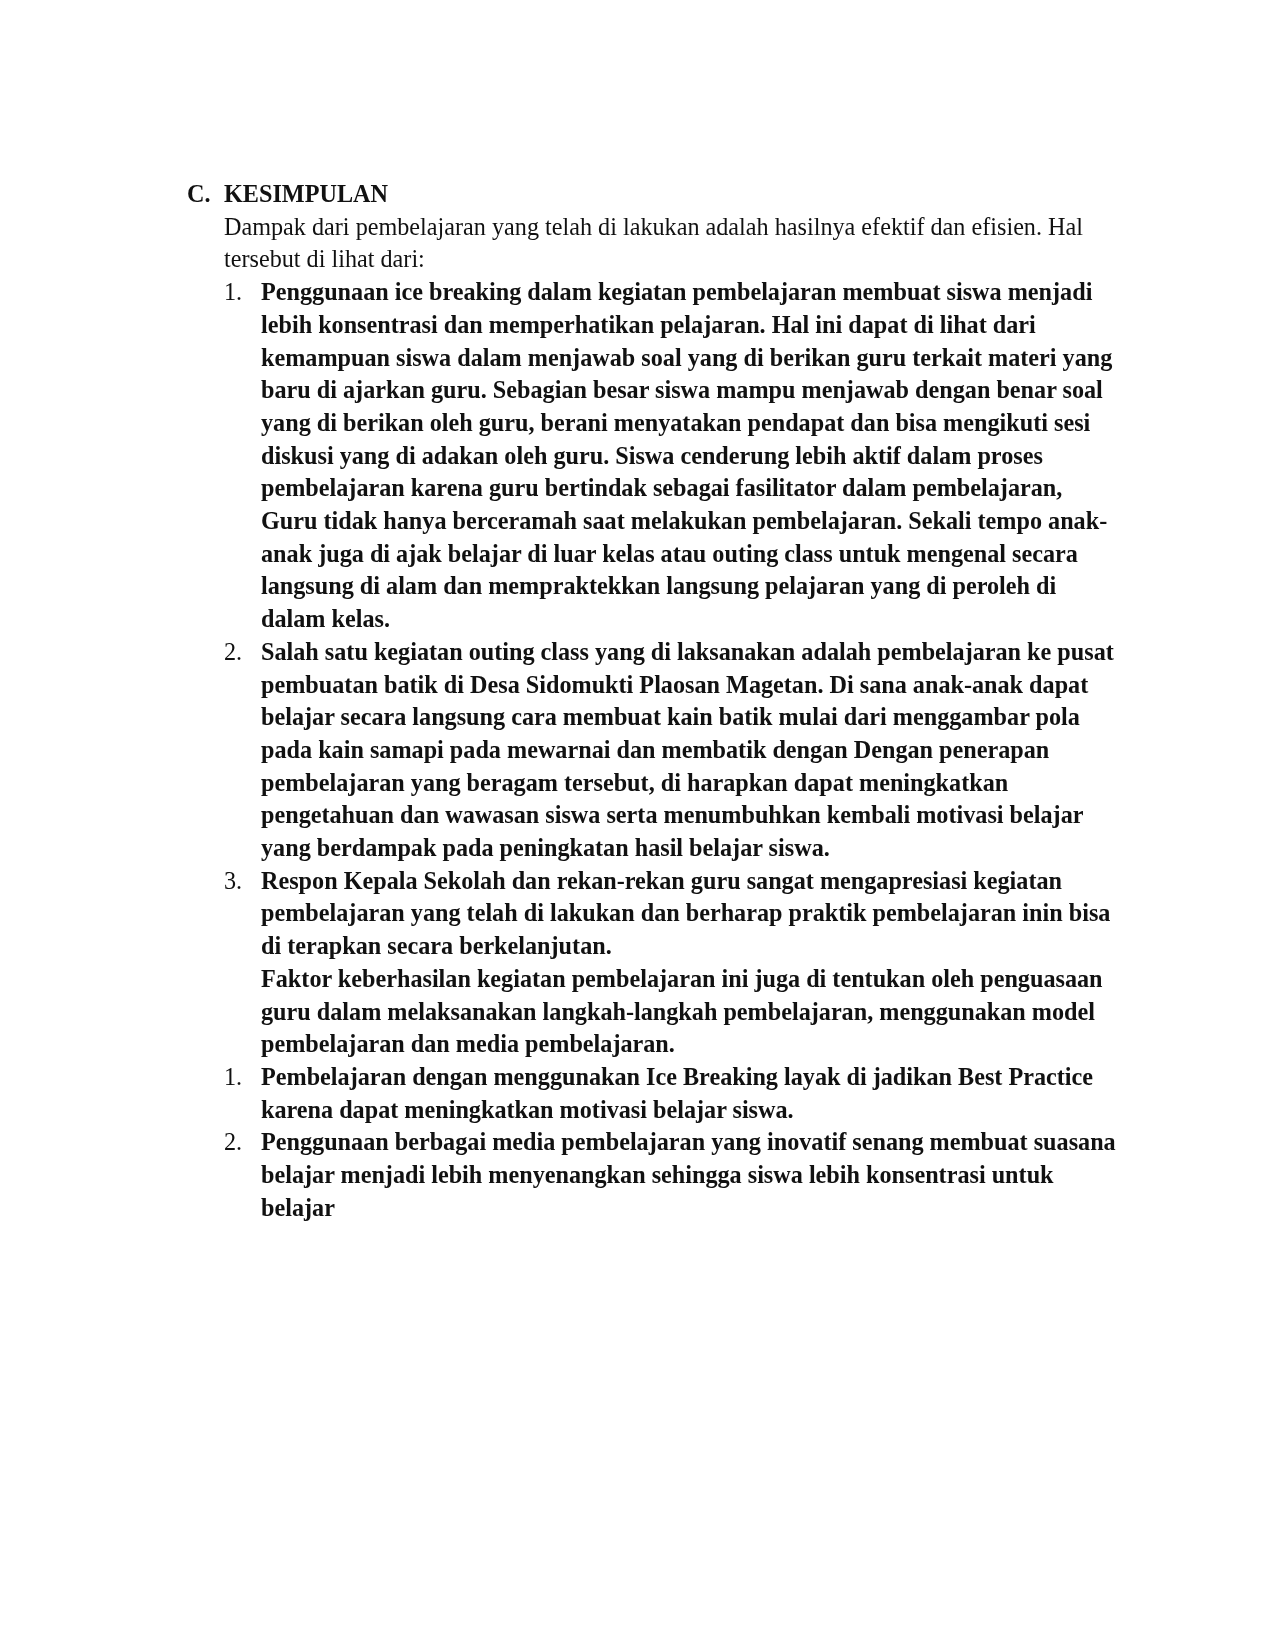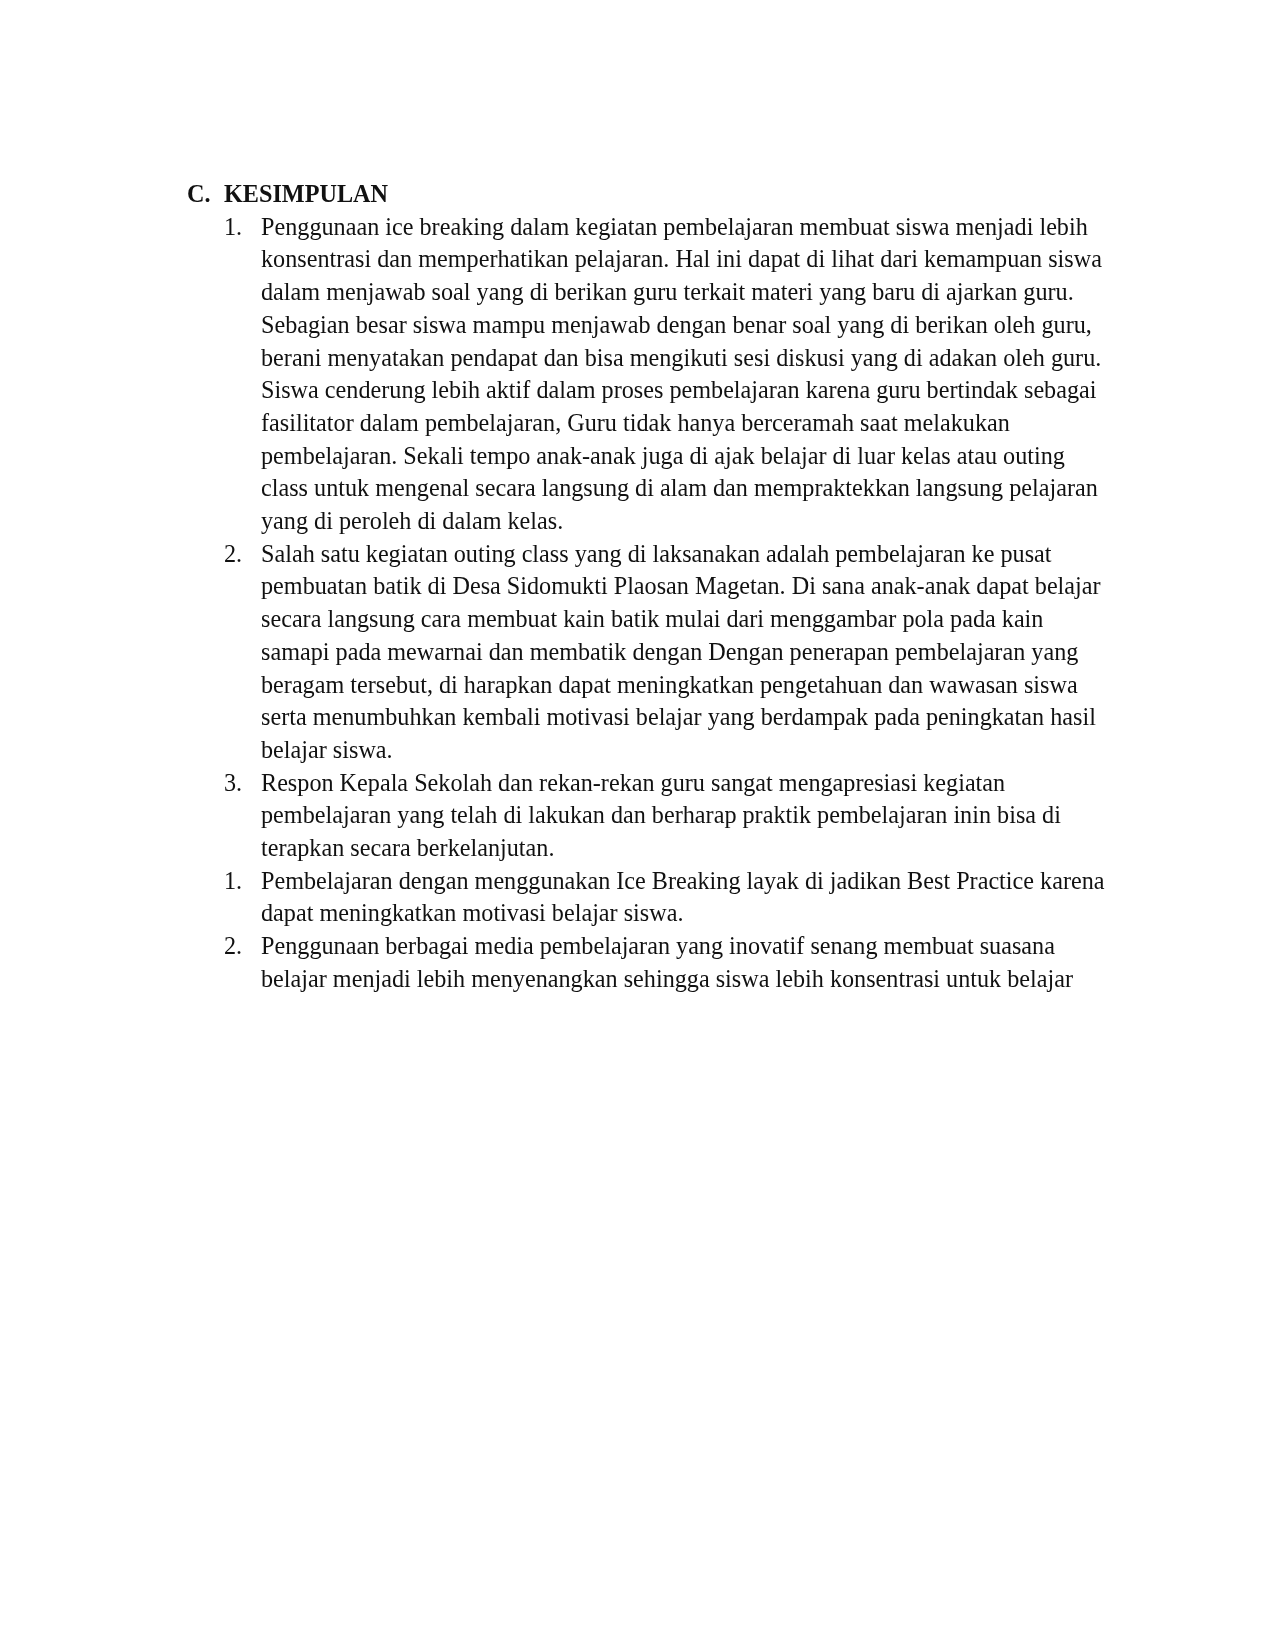--- a/index.html
+++ b/index.html
@@ -48,55 +48,58 @@
     }
     .item {
       display: flex;
     }
     .item .marker {
       width: 37px;
       flex: none;
     }
     .item .body {
       flex: 1;
+      font-weight: bold;
     }
     .para {
       margin: 0;
     }
   </style>
 </head>
 <body>
 
 <div class="page">
   <div class="content">
 
     <div class="heading">
       <span class="num">C.</span>
       <span>KESIMPULAN</span>
     </div>
 
     <div class="indent">
+      <p>Dampak dari pembelajaran yang telah di lakukan adalah hasilnya efektif dan efisien. Hal tersebut di lihat dari:</p>
 
       <div>
         <div class="item">
           <span class="marker">1.</span>
           <div class="body">
             <p>Penggunaan ice breaking dalam kegiatan pembelajaran membuat siswa menjadi lebih konsentrasi dan memperhatikan pelajaran. Hal ini dapat di lihat dari kemampuan siswa dalam menjawab soal yang di berikan guru terkait materi yang baru di ajarkan guru. Sebagian besar siswa mampu menjawab dengan benar soal yang di berikan oleh guru, berani menyatakan pendapat dan bisa mengikuti sesi diskusi yang di adakan oleh guru.  Siswa cenderung lebih aktif dalam proses pembelajaran karena guru bertindak sebagai fasilitator dalam pembelajaran, Guru tidak hanya berceramah saat melakukan pembelajaran. Sekali tempo anak-anak juga di ajak belajar di luar kelas atau outing class untuk mengenal secara langsung di alam dan mempraktekkan langsung pelajaran yang di peroleh di dalam kelas.</p>
           </div>
         </div>
         <div class="item">
           <span class="marker">2.</span>
           <div class="body">
             <p>Salah satu kegiatan outing class yang di laksanakan adalah pembelajaran ke pusat pembuatan batik di Desa Sidomukti Plaosan Magetan. Di sana anak-anak dapat belajar secara langsung cara membuat kain batik mulai dari menggambar pola pada kain samapi pada mewarnai dan membatik dengan  Dengan penerapan pembelajaran yang beragam tersebut, di harapkan dapat meningkatkan pengetahuan dan wawasan siswa serta menumbuhkan kembali motivasi belajar yang berdampak pada peningkatan hasil belajar siswa.</p>
           </div>
         </div>
         <div class="item">
           <span class="marker">3.</span>
           <div class="body">
             <p class="para">Respon Kepala Sekolah dan rekan-rekan guru sangat mengapresiasi kegiatan pembelajaran yang telah di lakukan dan berharap praktik pembelajaran inin bisa di terapkan secara berkelanjutan.</p>
+            <p class="para">Faktor keberhasilan kegiatan pembelajaran ini juga di tentukan oleh penguasaan guru dalam melaksanakan langkah-langkah pembelajaran, menggunakan model pembelajaran dan media pembelajaran.</p>
           </div>
         </div>
       </div>
 
       <div>
         <div class="item">
           <span class="marker">1.</span>
           <div class="body">
             <p>Pembelajaran dengan menggunakan Ice Breaking layak di jadikan Best Practice karena dapat meningkatkan motivasi belajar siswa.</p>
           </div>

